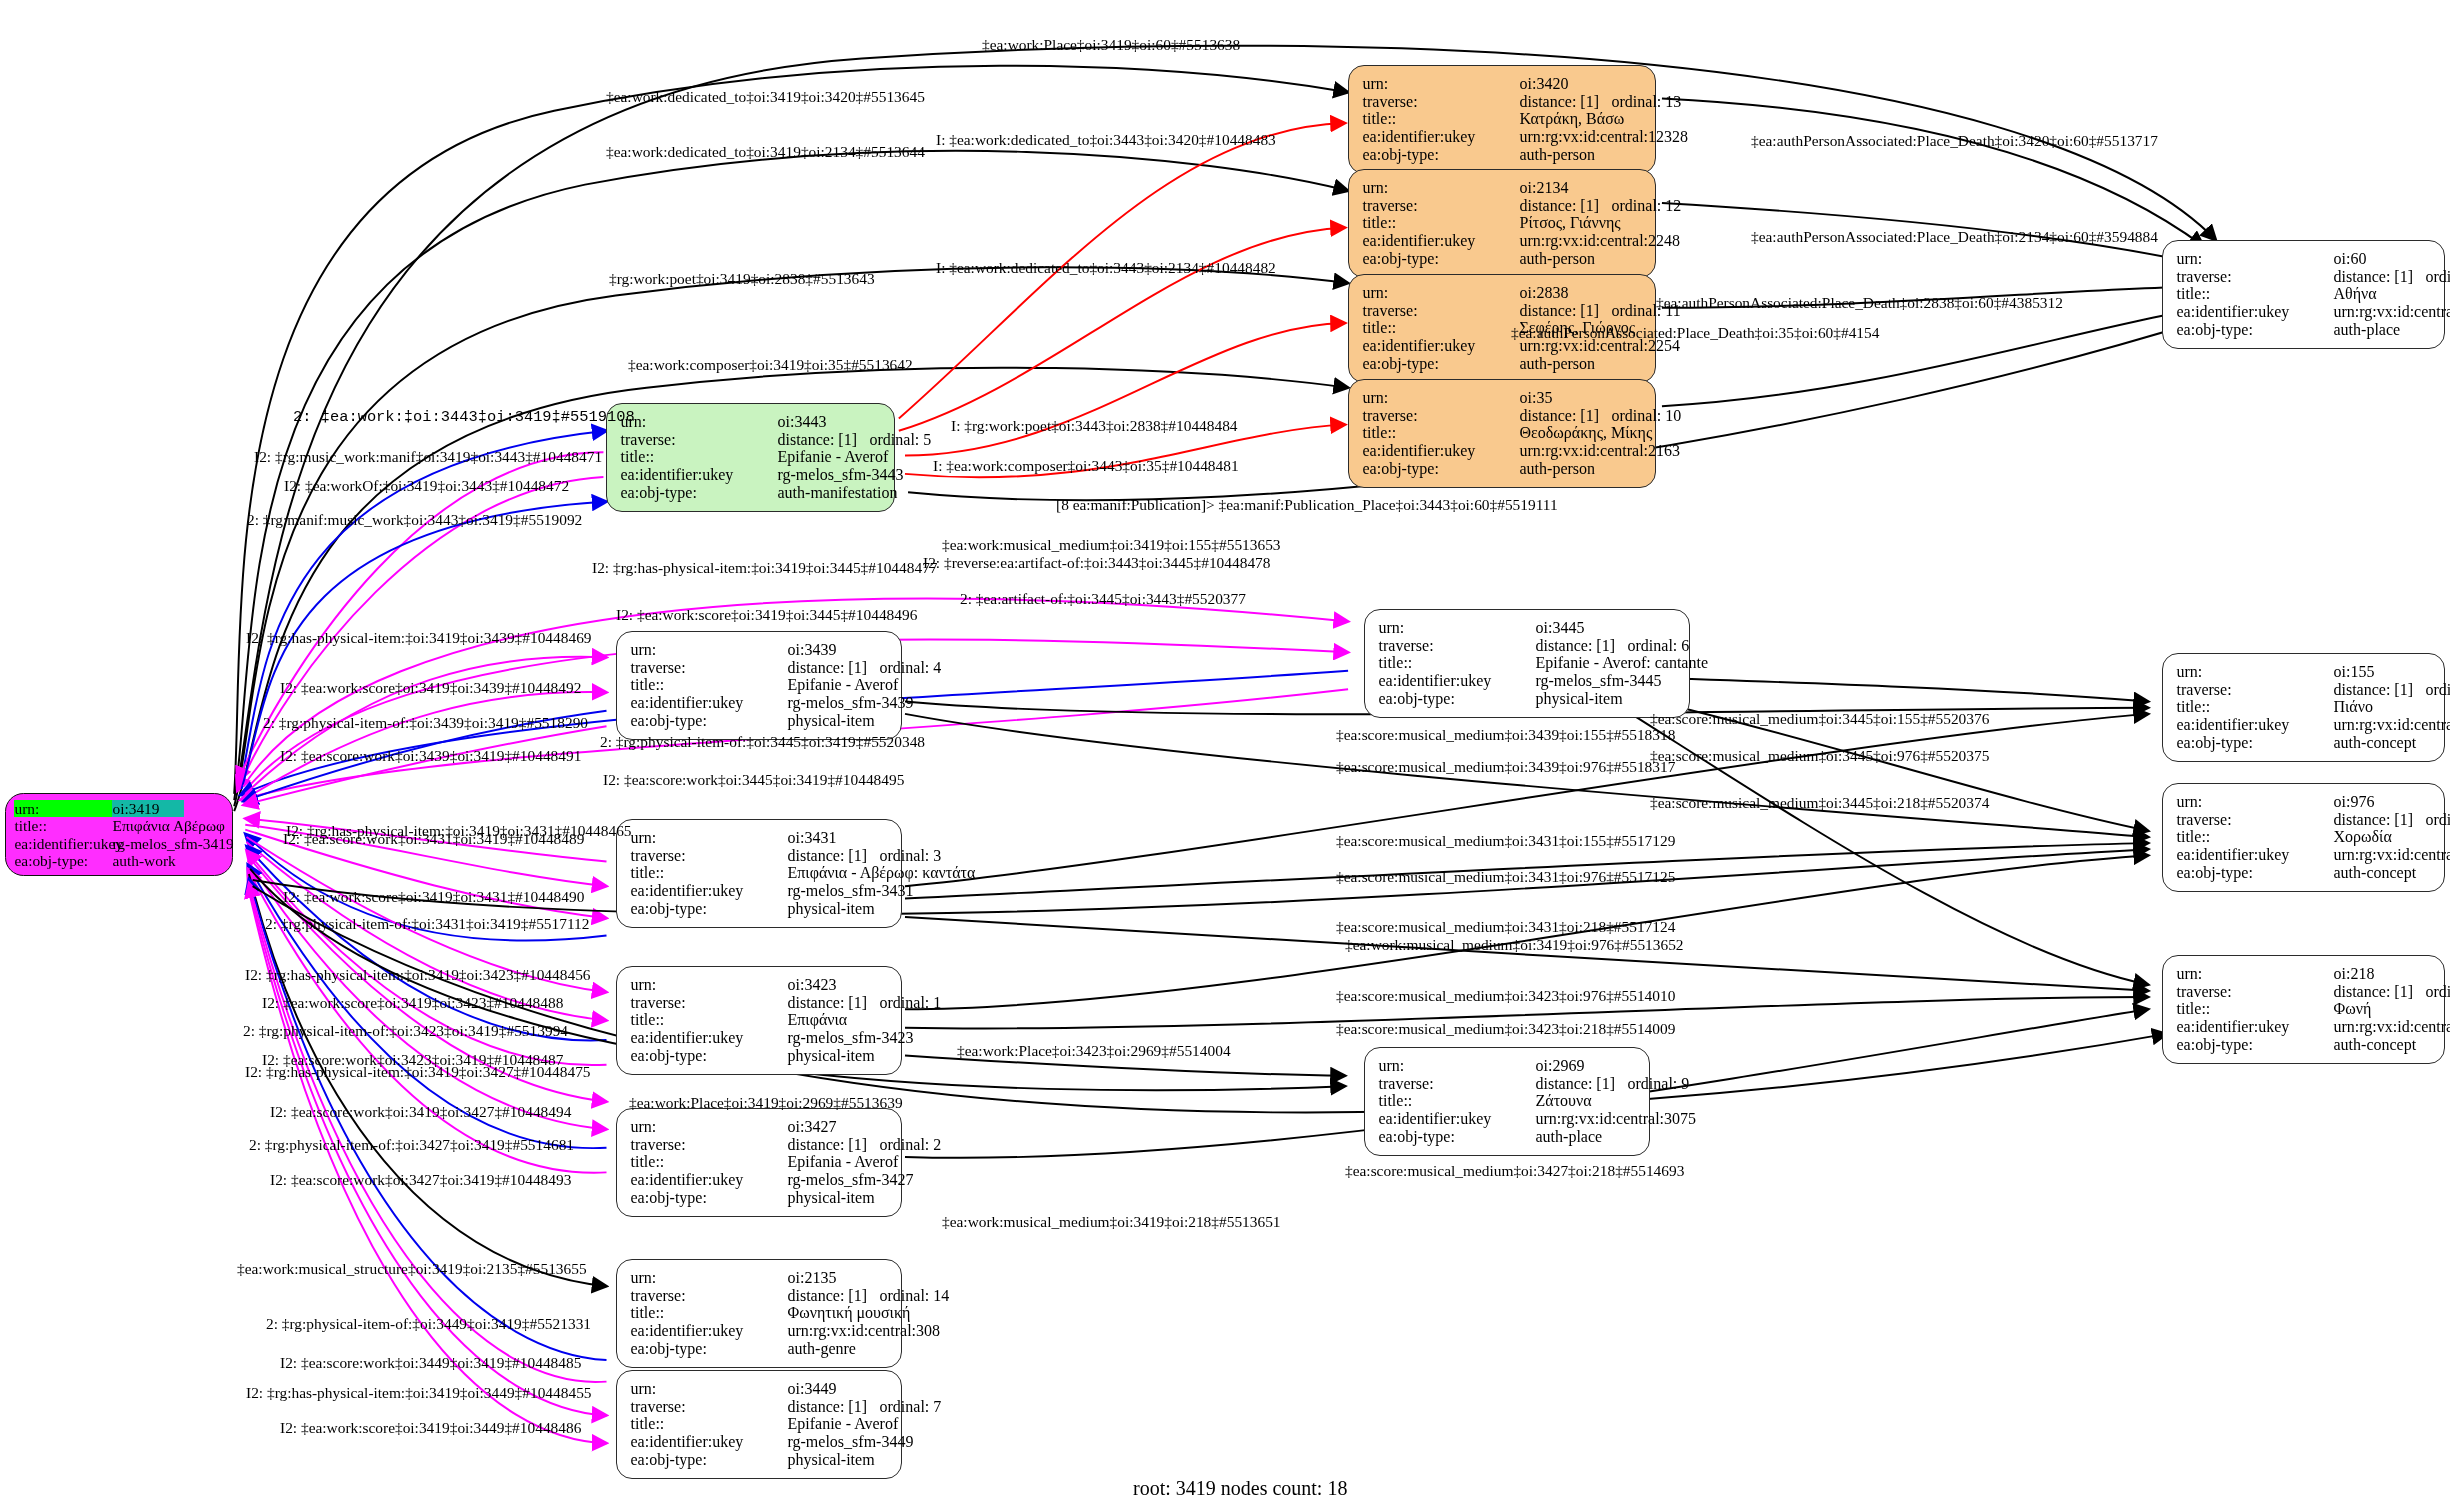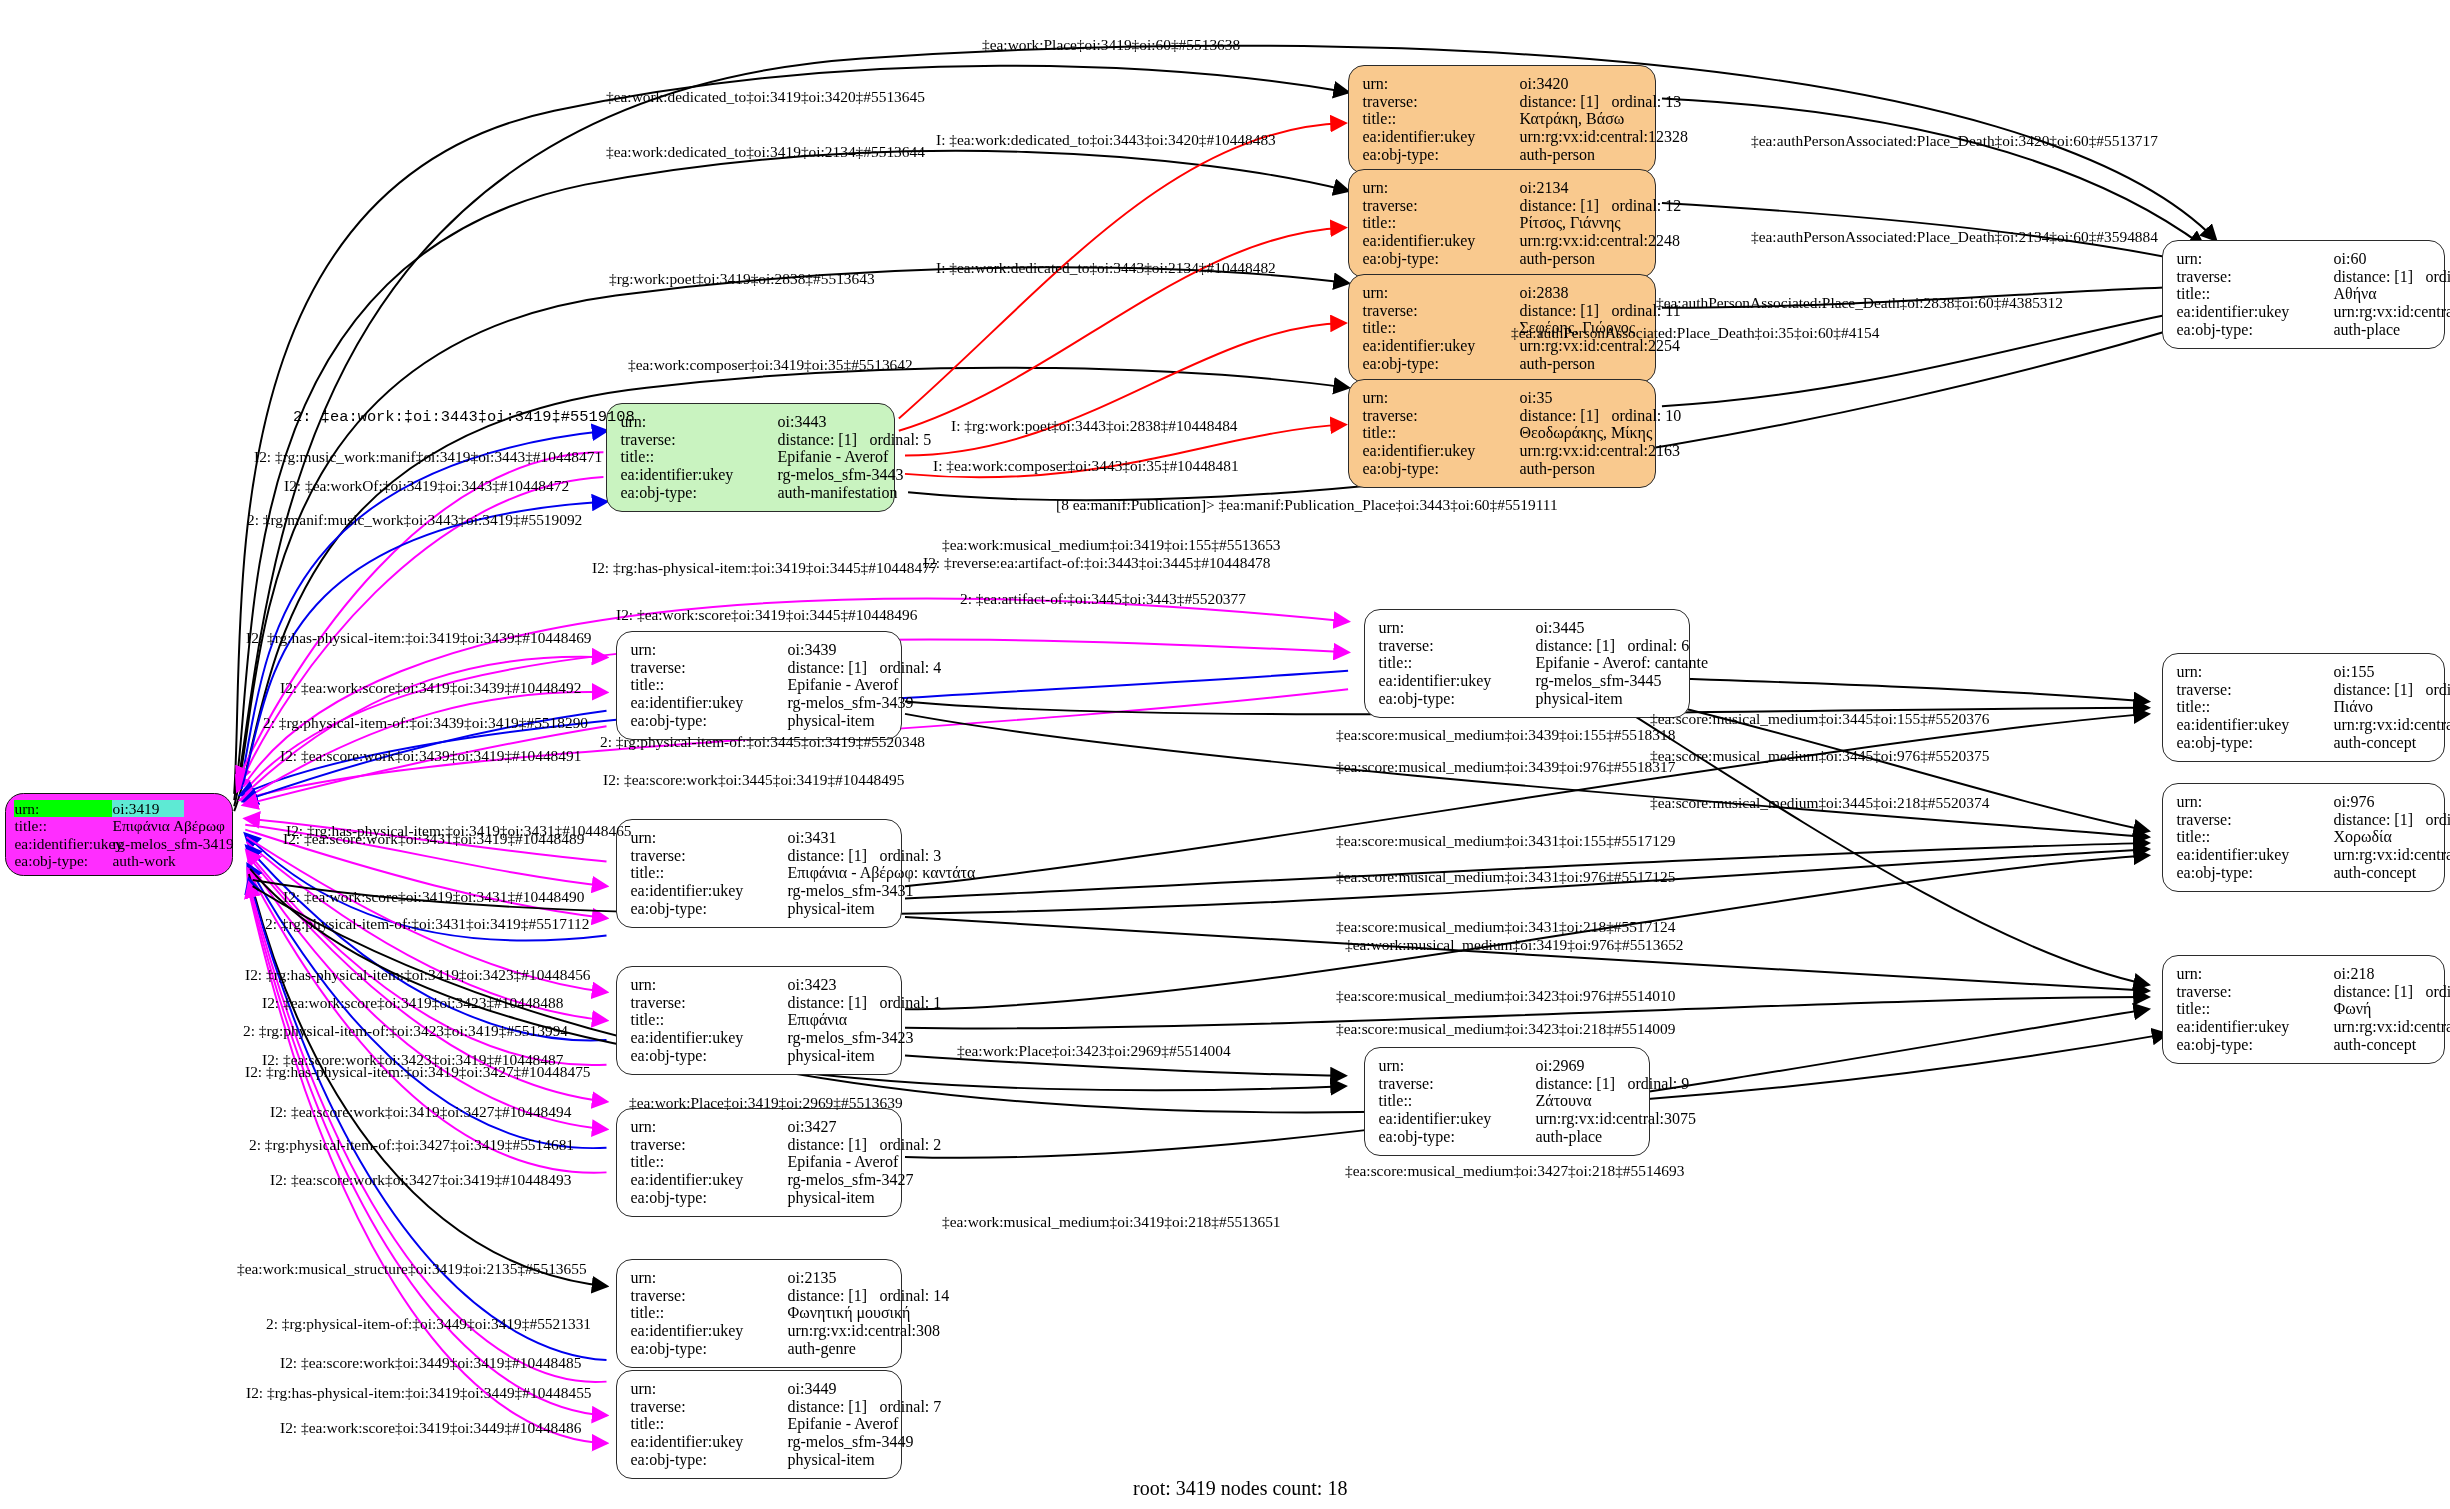--- a/index.html
+++ b/index.html
@@ -12,21 +12,21 @@
   .node .row{display:flex;line-height:1.12;white-space:nowrap;}
   .node .k{width:157px;flex:0 0 157px;font-size:16px;color:#000;}
   .node .v{font-size:16px;color:#000;}
   .node .v .d{display:inline-block;min-width:92px;}
   .node.person{background:#f9c98e;}
   .node.manif{background:#c9f3c0;}
   .node.root{background:#ff2dff;border-color:#111;border-radius:18.5px;padding:6.2px 8.6px;}
   .node.root .k{width:98px;flex:0 0 98px;font-size:15.4px;}
   .node.root .v{font-size:15.4px;}
   .node.root .hl-k{background:#00ff00;display:inline-block;width:100%;}
-  .node.root .hl-v{background:#5eead4;display:inline-block;padding-right:24.6px;}
+  .node.root .hl-v{background:#14b8a6;display:inline-block;padding-right:24.6px;}
 
   .elabel{position:absolute;font-size:15.4px;color:#000;white-space:nowrap;
           font-family:"Liberation Serif", serif;background:transparent;}
   .footer{position:absolute;font-size:20px;color:#000;white-space:nowrap;}
 </style>
 </head>
 <body>
 
 <div id="canvas">
 

